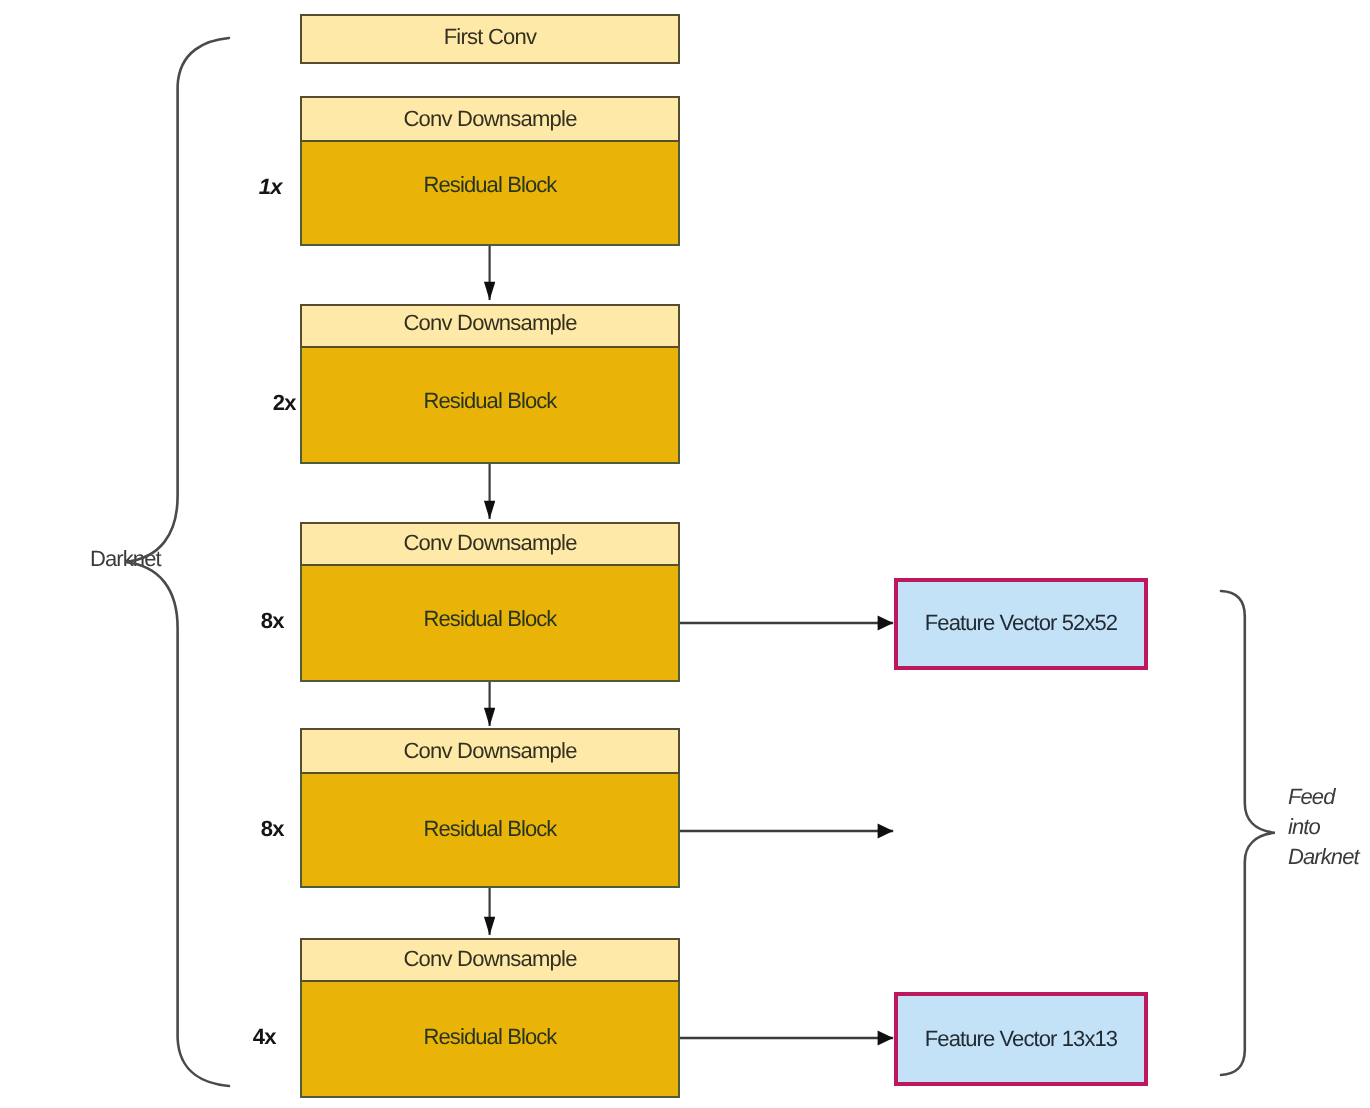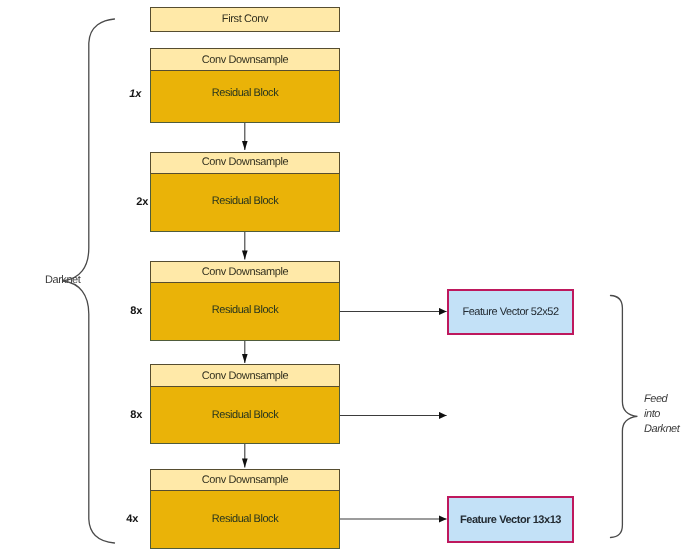--- a/index.html
+++ b/index.html
@@ -140,21 +140,21 @@
     <span>Conv Downsample</span>
   </div>
   <div class="box res-box" style="left:150px;top:491px;width:190px;height:58px;padding-bottom:0.80px;">
     <span>Residual Block</span>
   </div>
   <div class="mult-label" style="left:105px;top:512.7px;width:33px;">4x</div>
 
   <div class="box fv-box" style="left:447px;top:289px;width:127px;height:46px;">
     <span>Feature Vector 52x52</span>
   </div>
-  <div class="box fv-box" style="left:447px;top:496px;width:127px;height:47px;font-weight:bold;">
+  <div class="box fv-box" style="left:447px;top:496px;width:127px;height:47px;">
     <span>Feature Vector 13x13</span>
   </div>
 
   <div class="plain-label" style="left:6.7px;top:274px;padding-left:38px;">Darknet</div>
 
   <div class="multiline-label" style="left:644px;top:391.5px;font-style:italic;">
     <div>Feed</div>
     <div>into</div>
     <div>Darknet</div>
   </div>

